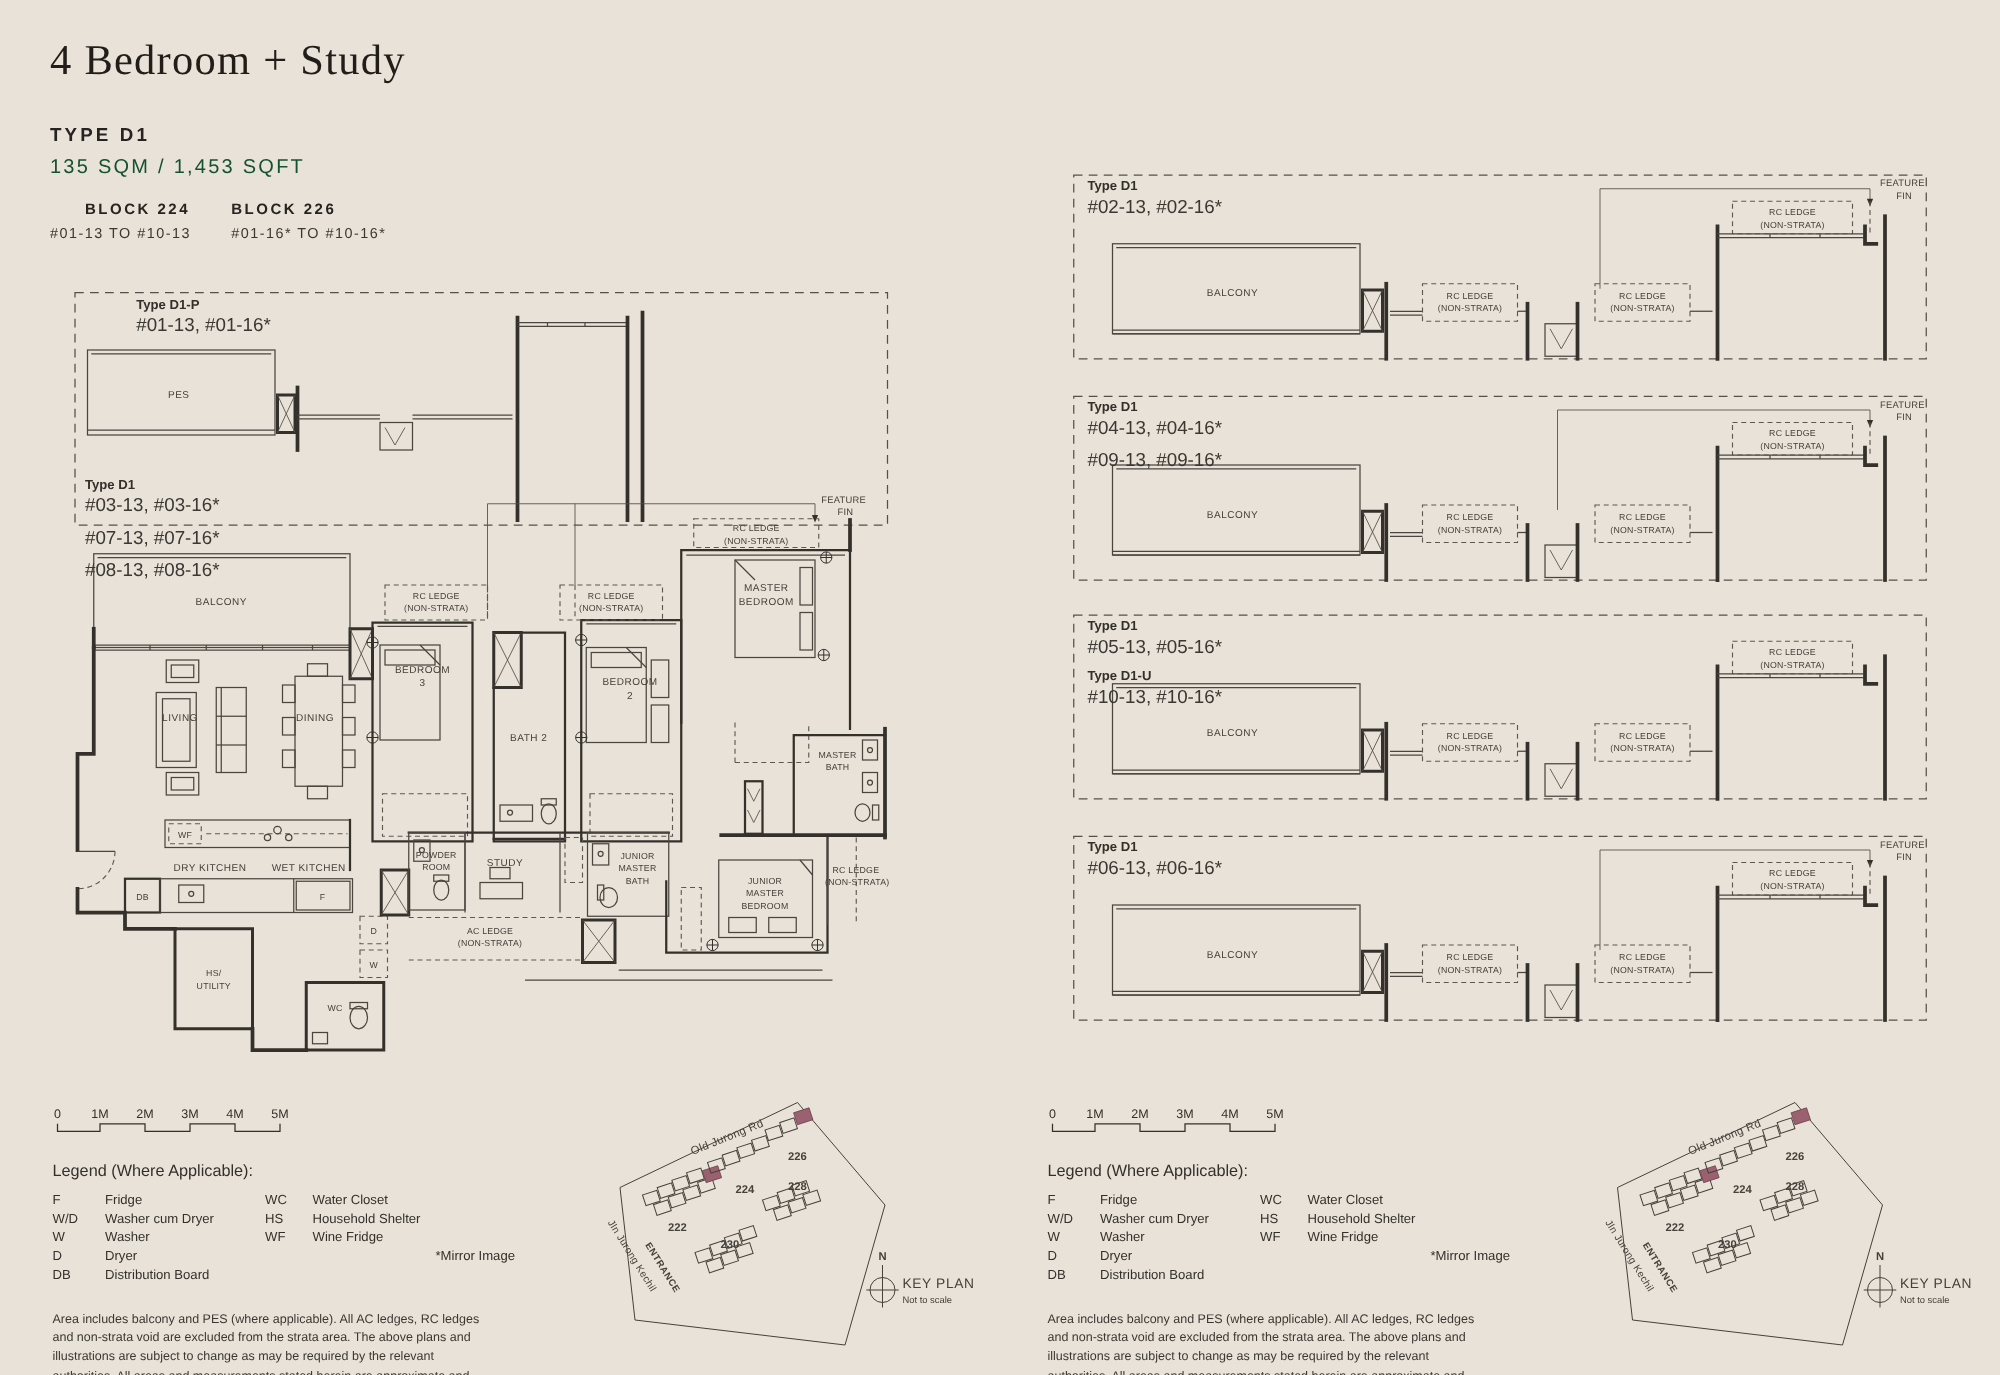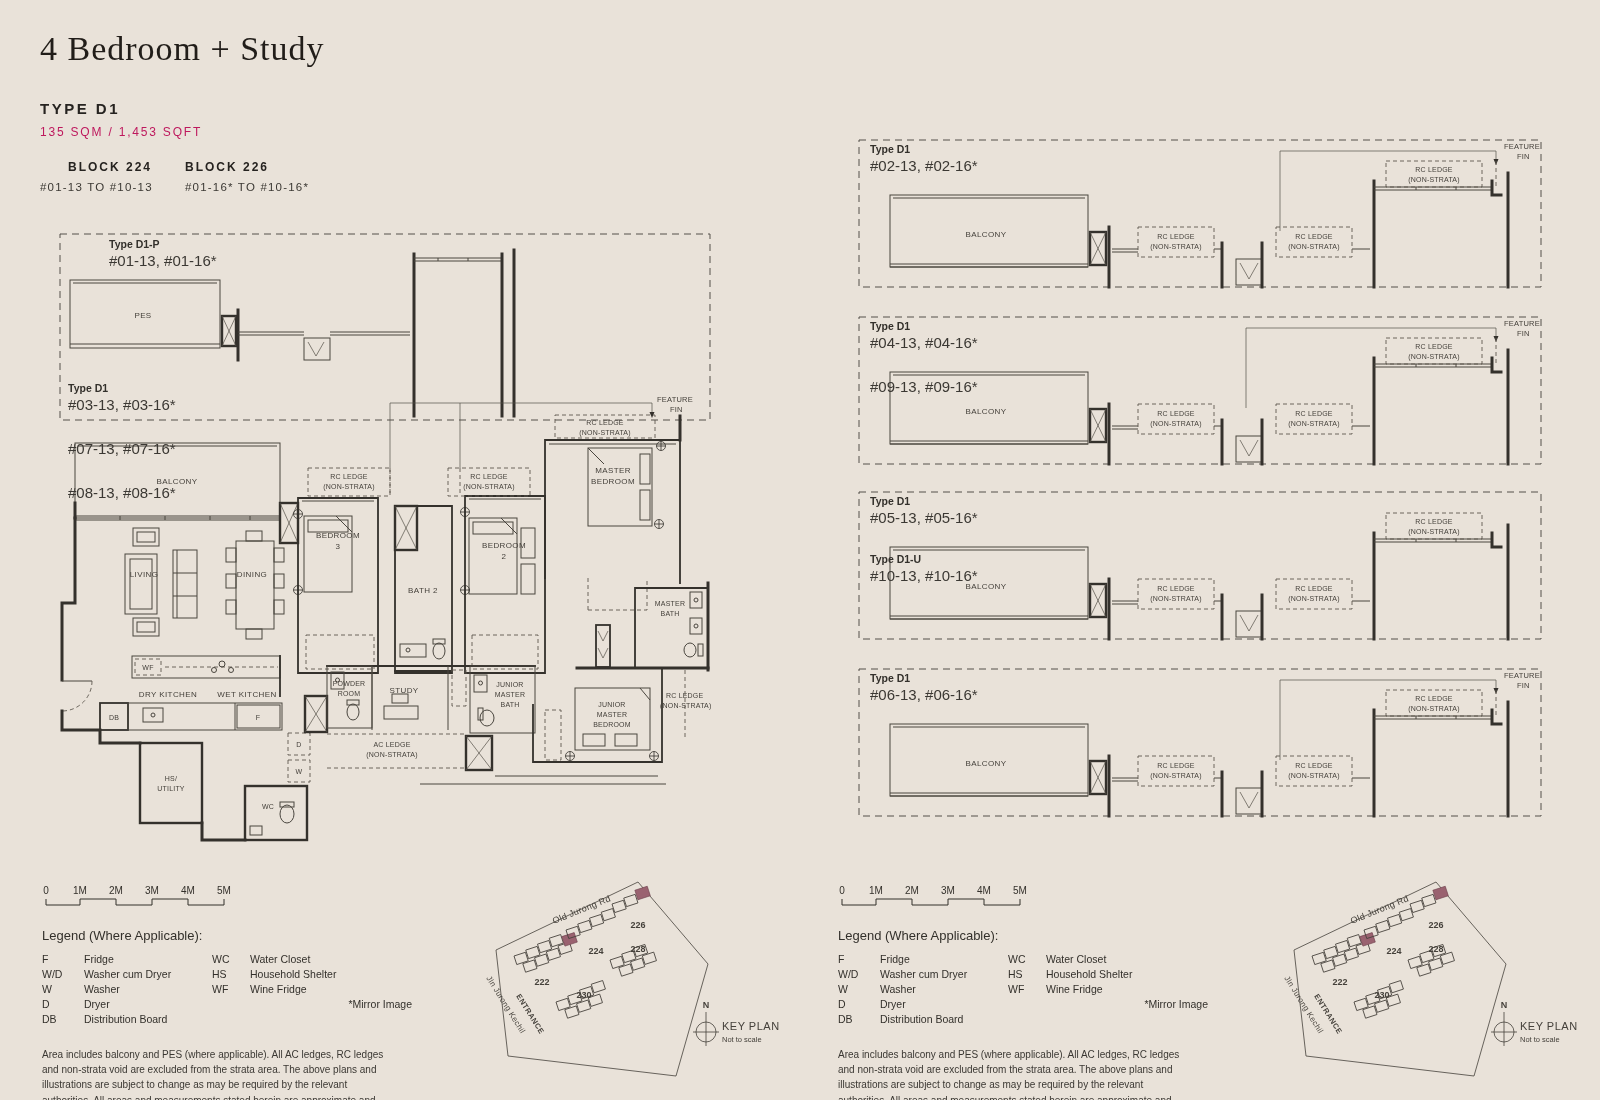--- a/index.html
+++ b/index.html
@@ -1,27 +1,27 @@
 <!DOCTYPE html>
 <html><head>
 <meta charset="utf-8">
 <style>
   html,body{margin:0;padding:0;}
   body{width:1600px;height:1100px;position:relative;background:#e9e2d9;font-family:"Liberation Sans",sans-serif;color:#2e2b27;overflow:hidden;}
   .abs{position:absolute;}
   
   .title{font-family:"Liberation Serif",serif;font-size:34px;color:#211d19;letter-spacing:1px;}
   .type{font-size:15px;font-weight:bold;letter-spacing:2.5px;color:#262320;}
-  .area{font-size:12px;letter-spacing:1.8px;color:#be185d;margin-top:6px;}
+  .area{font-size:16px;letter-spacing:1.8px;color:#14532d;margin-top:6px;}
   .blockname{font-size:12px;font-weight:bold;letter-spacing:2px;color:#262320;}
   .blockunits{font-size:11.5px;letter-spacing:1.2px;color:#3b3833;margin-top:5px;}
   
   .ptype{font-size:10.5px;font-weight:bold;color:#33302b;}
   .punits{font-size:15px;color:#3b3833;margin-top:2px;}
-  .gap8{margin-top:27px;}
+  .gap8{margin-top:9px;}
   
   svg{overflow:visible;}
   svg text{font-family:"Liberation Sans",sans-serif;fill:#45413b;}
   .pl{font-size:8px;letter-spacing:.4px;text-anchor:middle;}
   .pl7{font-size:7px;letter-spacing:.2px;text-anchor:middle;}
   .pls{font-size:7.5px;letter-spacing:.2px;text-anchor:start;}
   .w3{stroke:#34312c;stroke-width:3;fill:none;stroke-linecap:square;}
   .w25{stroke:#34312c;stroke-width:2.4;fill:none;stroke-linecap:square;}
   .w2{stroke:#34312c;stroke-width:1.8;fill:none;stroke-linecap:square;}
   .w1{stroke:#4a463f;stroke-width:1;fill:none;}

